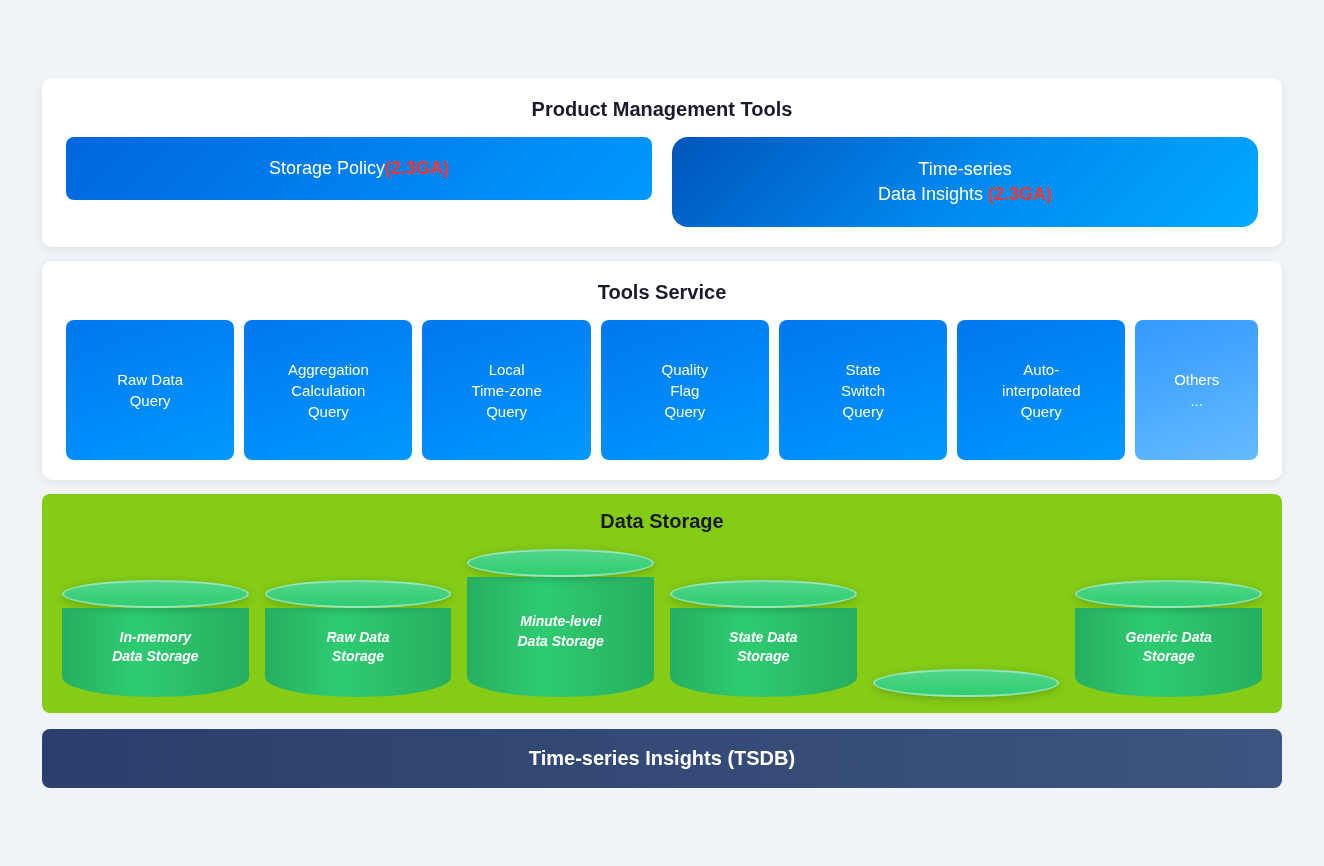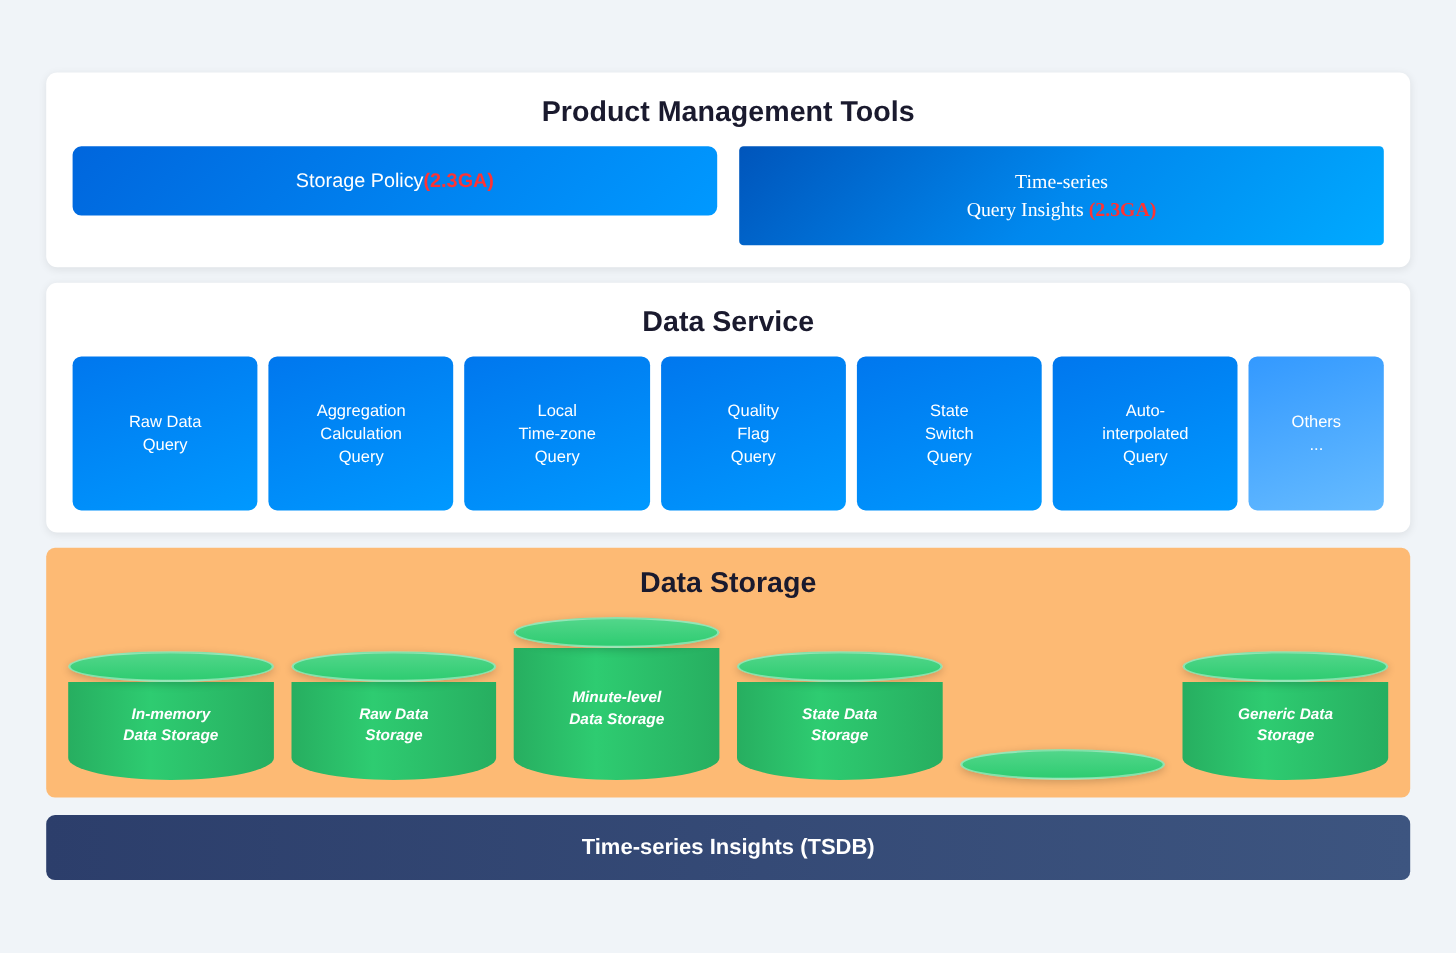--- a/index.html
+++ b/index.html
@@ -12,21 +12,21 @@
       min-height: 100vh;
       padding: 20px;
     }
     .main-container {
       background: #f0f4f8;
       width: 1280px;
       padding: 20px;
     }
     .section-title {
       text-align: center;
-      font-size: 26px;
+      font-size: 20px;
       font-weight: 700;
       color: #1a1a2e;
       margin-bottom: 16px;
     }
 
     
     .pm-row {
       display: flex;
       gap: 20px;
     }
@@ -39,30 +39,29 @@
       display: flex;
       align-items: center;
       justify-content: center;
       font-size: 18px;
       font-weight: 500;
     }
     .pm-box-right {
       flex: 1;
       height: 90px;
       background: linear-gradient(135deg, #0055bb 0%, #0088ee 50%, #00aaff 100%);
-      border-radius: 4px;
+      border-radius: 16px;
       color: white;
       display: flex;
       align-items: center;
       justify-content: center;
       font-size: 18px;
       font-weight: 500;
       text-align: center;
       line-height: 1.4;
-      font-family: Liberation Serif, serif;
     }
 
     
     .ds-row {
       display: flex;
       gap: 10px;
     }
     .ds-box {
       flex: 1;
       min-height: 140px;
@@ -78,21 +77,21 @@
       line-height: 1.4;
       padding: 12px 8px;
     }
     .ds-box-last {
       flex: 0.7;
       background: linear-gradient(160deg, #3399ff 0%, #66bbff 100%);
     }
 
     
     .storage-section {
-      background: #fdba74;
+      background: #84cc16;
       border-radius: 8px;
       padding: 16px 20px;
       margin-bottom: 16px;
     }
     .cylinders-row {
       display: flex;
       gap: 16px;
       align-items: flex-end;
       justify-content: space-between;
     }
@@ -161,29 +160,29 @@
     <div class="section-title">Product Management Tools</div>
     <div class="pm-row">
       <div class="pm-box-left">
         <span>Storage Policy </span>
           <span style="color:#ff3333;font-weight:700;">(2.3GA)</span>
       </div>
       <div class="pm-box-right">
         <div>
           <div>Time-series</div>
           <div>
-            <span>Query Insights </span><span style="color:#ff3333;font-weight:700;">(2.3GA)</span>
+            <span>Data Insights </span><span style="color:#ff3333;font-weight:700;">(2.3GA)</span>
           </div>
         </div>
       </div>
     </div>
   </div>
 
   <div class="section-wrapper">
-    <div class="section-title">Data Service</div>
+    <div class="section-title">Tools Service</div>
     <div class="ds-row">
       <div class="ds-box">Raw Data<br>Query</div>
       <div class="ds-box">Aggregation<br>Calculation<br>Query</div>
       <div class="ds-box">Local<br>Time-zone<br>Query</div>
       <div class="ds-box">Quality<br>Flag<br>Query</div>
       <div class="ds-box">State<br>Switch<br>Query</div>
       <div class="ds-box">Auto-<br>interpolated<br>Query</div>
       <div class="ds-box ds-box-last">Others<br>...</div>
     </div>
   </div>

